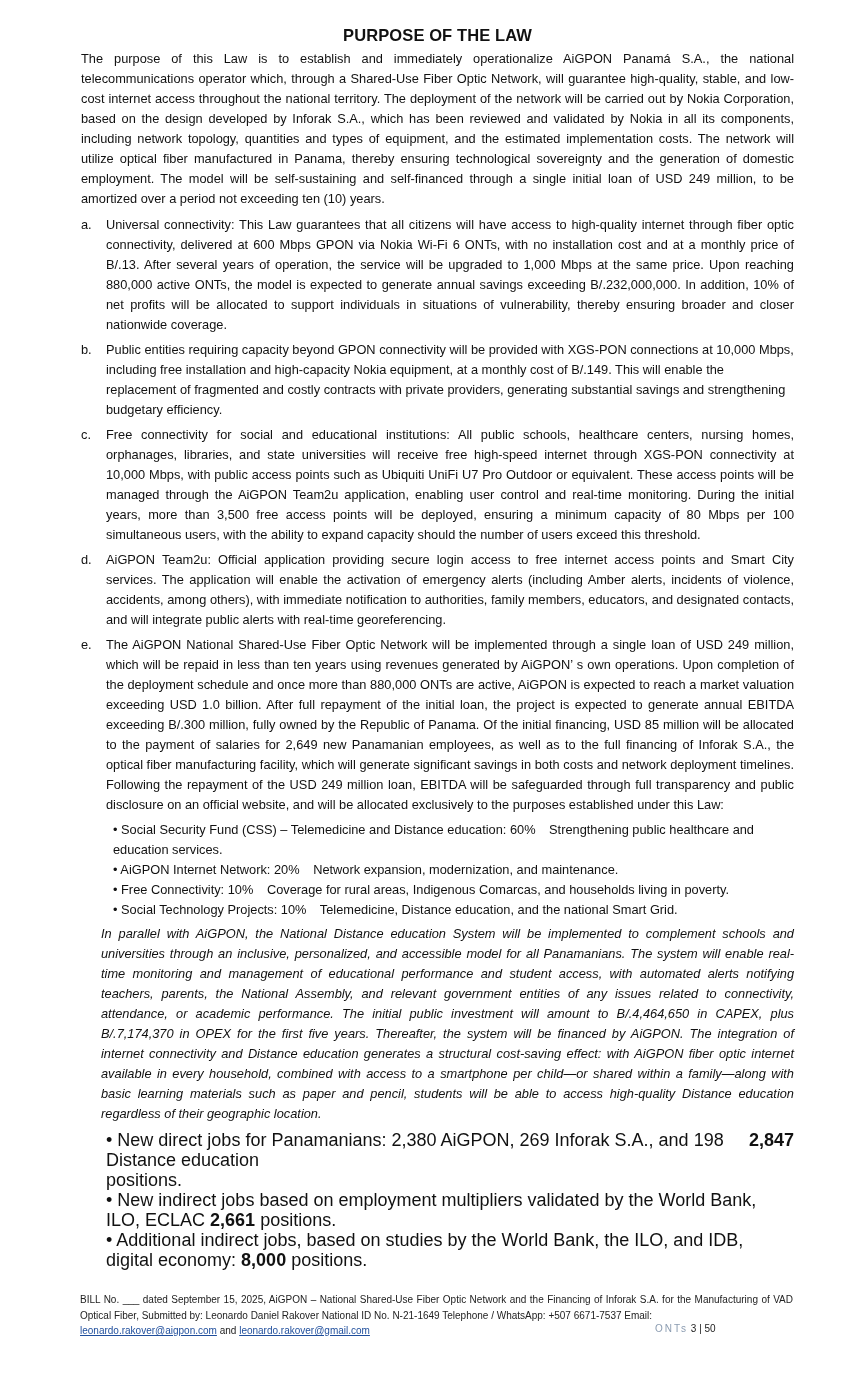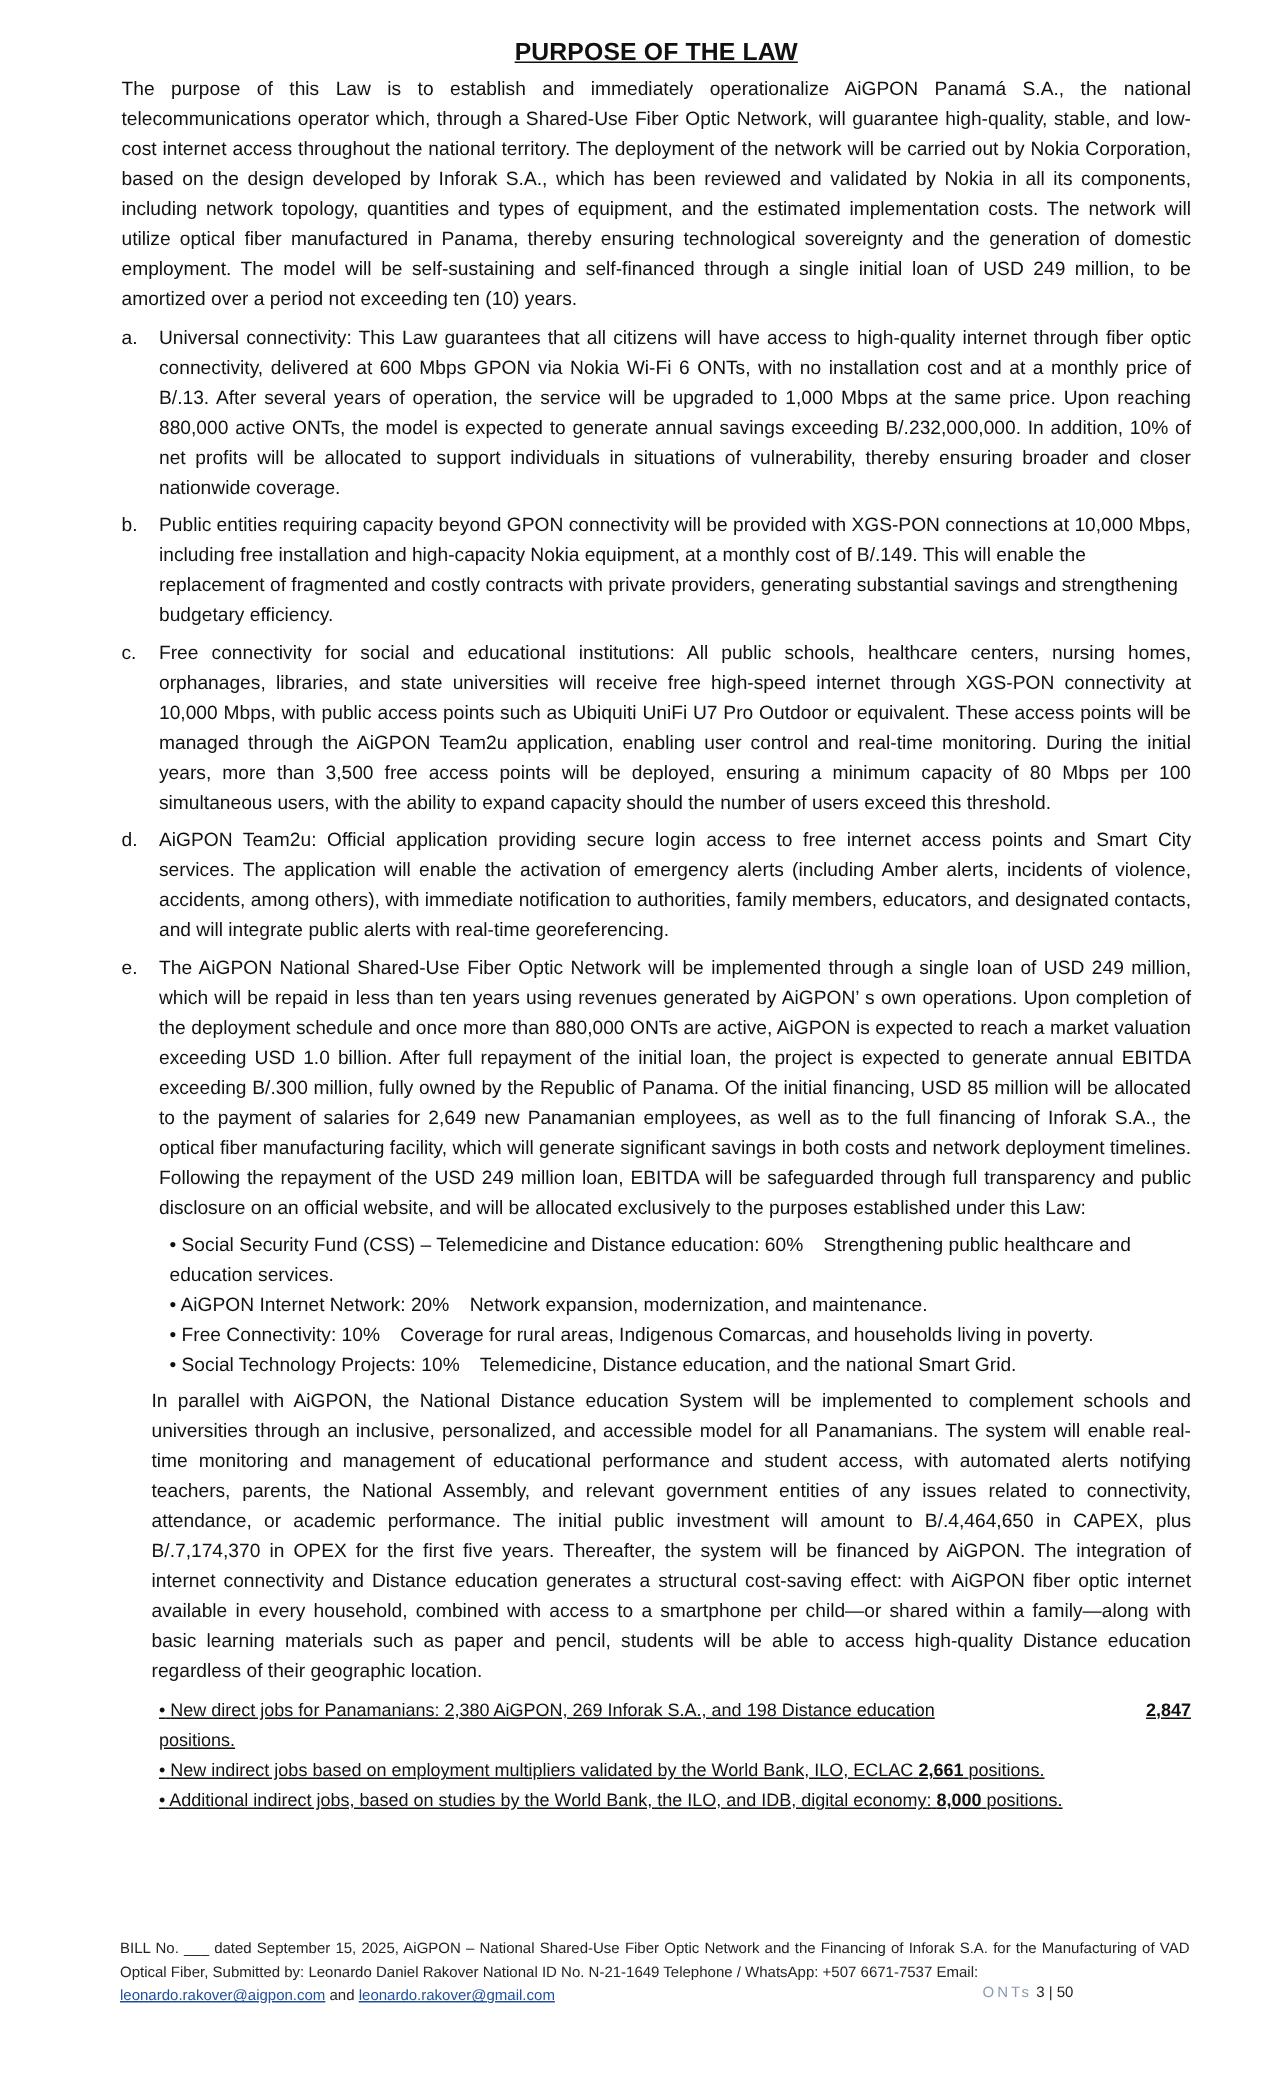--- a/index.html
+++ b/index.html
@@ -1,29 +1,29 @@
 <!DOCTYPE html>
 <html><head>
 <meta charset="utf-8">
 <style>
   html, body { margin: 0; padding: 0; background: #ffffff; }
   body { width: 850px; height: 1400px; position: relative; overflow: hidden;
          font-family: "Liberation Sans", sans-serif; color: #111; }
   .page { position: absolute; left: 81px; top: 26px; width: 713px; }
-  .title { text-align: center; font-weight: bold; font-size: 16.5px; margin: 0 0 4px 0; letter-spacing: 0.1px; text-decoration: underline; }
+  .title { text-align: center; font-weight: bold; font-size: 16.5px; margin: 0 0 4px 0; letter-spacing: 0.1px; }
   .p { font-size: 12.8px; line-height: 20px; text-align: justify; margin: 0; }
   .intro { margin-bottom: 6px; }
   .item { position: relative; padding-left: 25px; margin-bottom: 5px; }
   .item .marker { position: absolute; left: 0; top: 0; }
   .alloc { padding-left: 32px; margin: 2px 0 4px 0; }
   .alloc .b { font-size: 12.8px; line-height: 20px; margin: 0; }
   .alloc .b .gap { display: inline-block; width: 10px; }
-  .parallel { padding-left: 20px; margin-top: 0; }
+  .parallel { padding-left: 20px; margin-top: 0; font-style: italic; }
   .jobs { padding-left: 25px; margin-top: 6px; }
-  .jobs .b { font-size: 12px; line-height: 20px; margin: 0; text-decoration: underline; }
+  .jobs .b { font-size: 18px; line-height: 20px; margin: 0; }
   .jobs .flex { display: flex; justify-content: space-between; }
   strong { font-weight: bold; }
   .footer { position: absolute; left: 80px; top: 1292px; width: 713px;
             font-size: 10px; line-height: 15.5px; color: #222; text-align: justify; }
   .footer a { color: #1f4e9c; text-decoration: underline; }
   .pagenum { position: absolute; left: 655px; top: 1323px; font-size: 10px; color: #222; }
   .pagenum .pg { color: #8a9bb0; letter-spacing: 2px; }
 </style>
 </head>
 <body>

